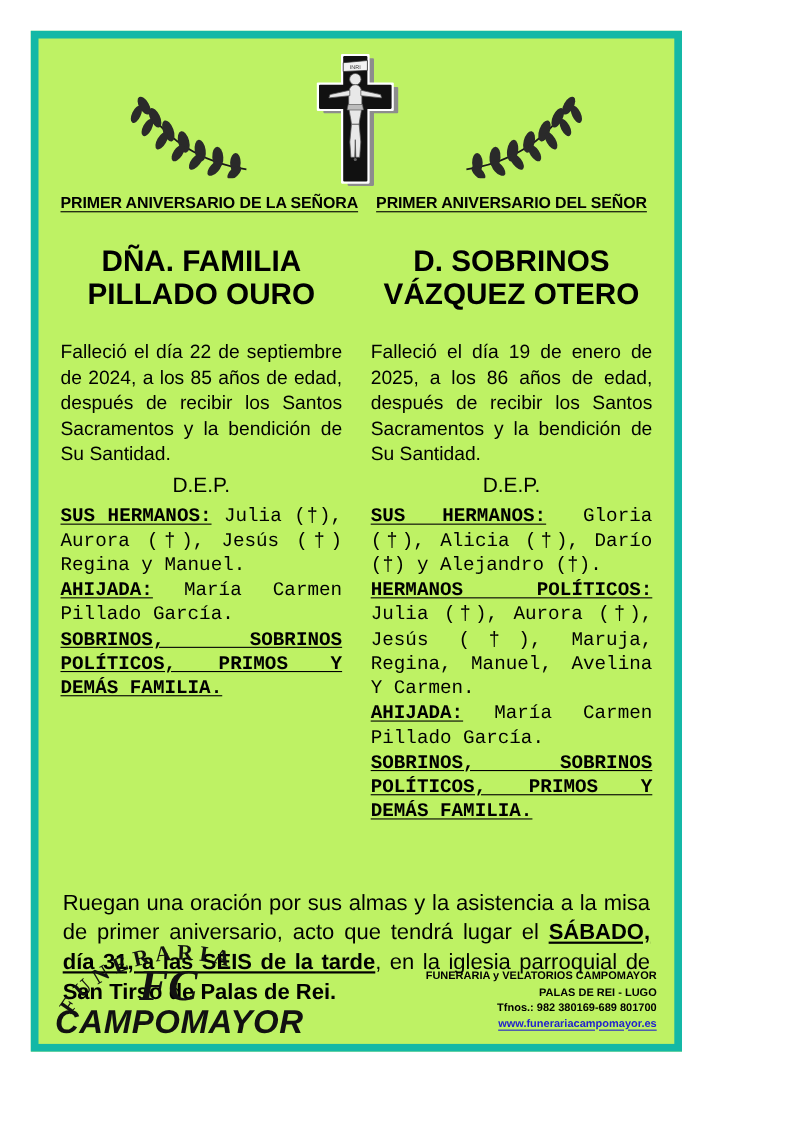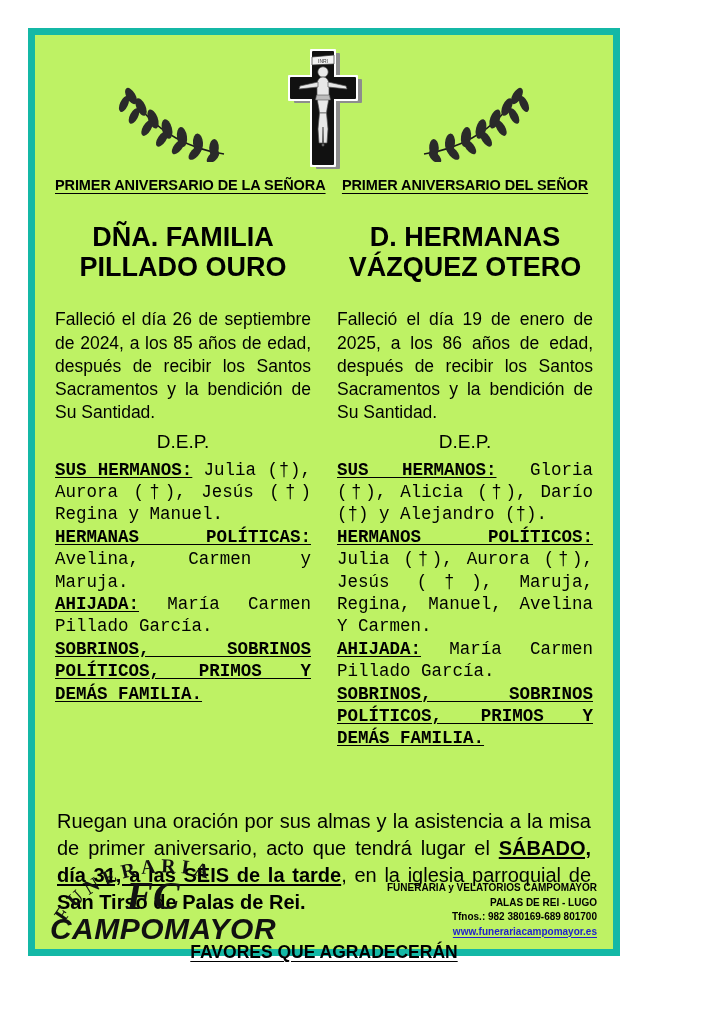--- a/index.html
+++ b/index.html
@@ -281,60 +281,58 @@
       <div class="columns">
 
         <div class="col">
           <div class="anniv">PRIMER ANIVERSARIO DE LA SEÑORA</div>
 
           <div class="deceased-name">
             <span class="ln">DÑA. FAMILIA</span>
             <span class="ln">PILLADO OURO</span>
           </div>
 
-          <div class="died">Falleció el día 26 de septiembre de 2024, a los 85 años de edad, después de recibir los Santos Sacramentos y la bendición de Su Santidad.</div>
+          <div class="died">Falleció el día 22 de septiembre de 2024, a los 85 años de edad, después de recibir los Santos Sacramentos y la bendición de Su Santidad.</div>
 
           <div class="dep">D.E.P.</div>
 
           <div class="family">
             <p><span class="rel">SUS HERMANOS:</span><span> Julia (†), Aurora (†), Jesús (†) Regina y Manuel.</span></p>
-            <p><span class="rel">HERMANAS POLÍTICAS:</span><span> Avelina, Carmen y Maruja.</span></p>
             <p><span class="rel">AHIJADA:</span><span> María Carmen Pillado García.</span></p>
             <p>
                 <span class="allcaps-line">SOBRINOS, SOBRINOS POLÍTICOS, PRIMOS Y DEMÁS FAMILIA.</span>
               </p>
           </div>
         </div>
 
         <div class="col">
           <div class="anniv">PRIMER ANIVERSARIO DEL SEÑOR</div>
 
           <div class="deceased-name">
-            <span class="ln">D. HERMANAS</span>
+            <span class="ln">D. SOBRINOS</span>
             <span class="ln">VÁZQUEZ OTERO</span>
           </div>
 
           <div class="died">Falleció el día 19 de enero de 2025, a los 86 años de edad, después de recibir los Santos Sacramentos y la bendición de Su Santidad.</div>
 
           <div class="dep">D.E.P.</div>
 
           <div class="family">
             <p><span class="rel">SUS HERMANOS:</span><span> Gloria (†), Alicia (†), Darío (†) y Alejandro (†).</span></p>
             <p><span class="rel">HERMANOS POLÍTICOS:</span><span> Julia (†), Aurora (†), Jesús (†), Maruja, Regina, Manuel, Avelina Y Carmen.</span></p>
             <p><span class="rel">AHIJADA:</span><span> María Carmen Pillado García.</span></p>
             <p>
                 <span class="allcaps-line">SOBRINOS, SOBRINOS POLÍTICOS, PRIMOS Y DEMÁS FAMILIA.</span>
               </p>
           </div>
         </div>
       </div>
 
       <div class="mass"><span>Ruegan una oración por sus almas y la asistencia a la misa de primer aniversario, acto que tendrá lugar el </span><u class="b">SÁBADO, día 31, a las SEIS de la tarde</u><span>, en la iglesia parroquial de </span><b>San Tirso de Palas de Rei.</b></div>
 
-      <div class="favores">FAVORES QUE AGRADECERÁN</div>
 
       <div class="footer">
 
         <svg class="logo" viewBox="0 0 250 96">
           <defs>
             <path id="arcpath" d="M16 84 A 108 78 0 0 1 212 62"></path>
           </defs>
           <text font-family="'Liberation Serif', serif" font-size="20" font-weight="bold" letter-spacing="5" fill="#111">
             <textPath href="#arcpath" startOffset="4%">FUNERARIA</textPath>
           </text>

